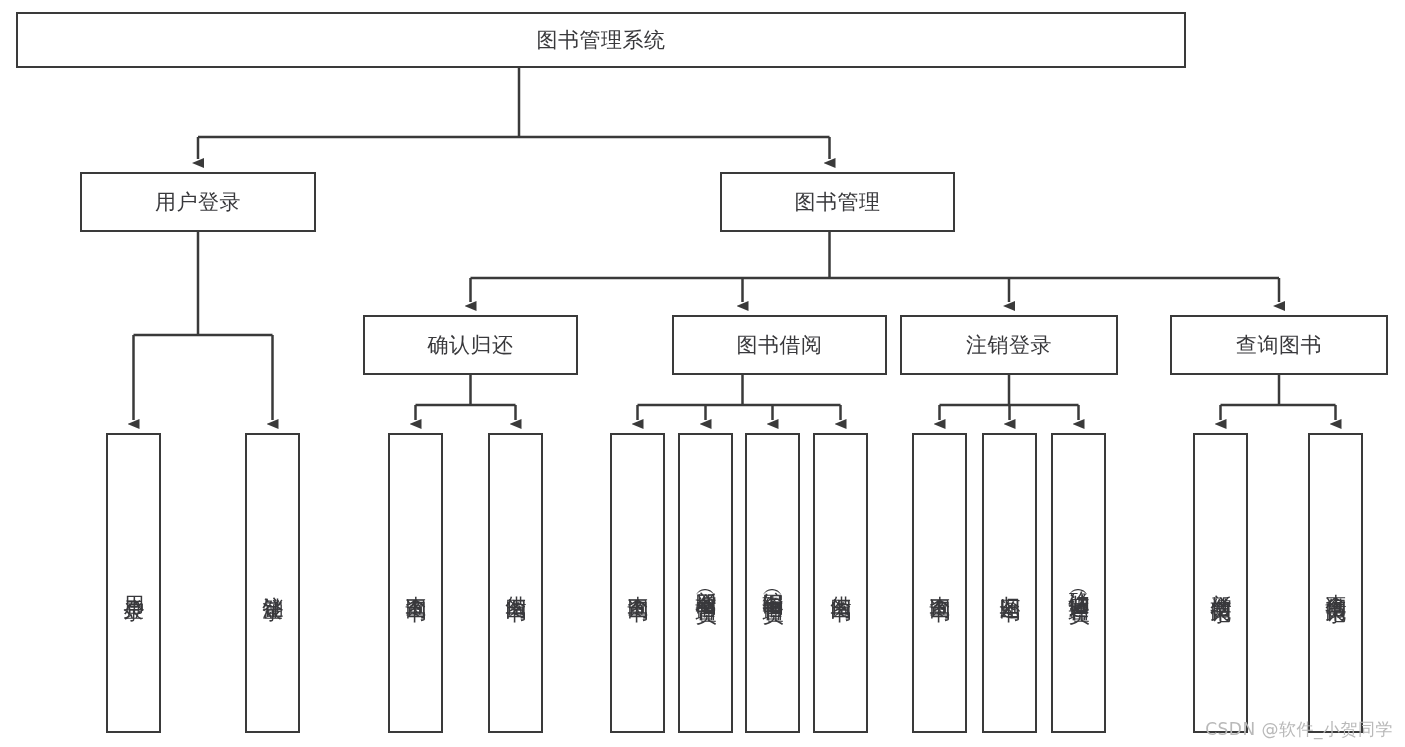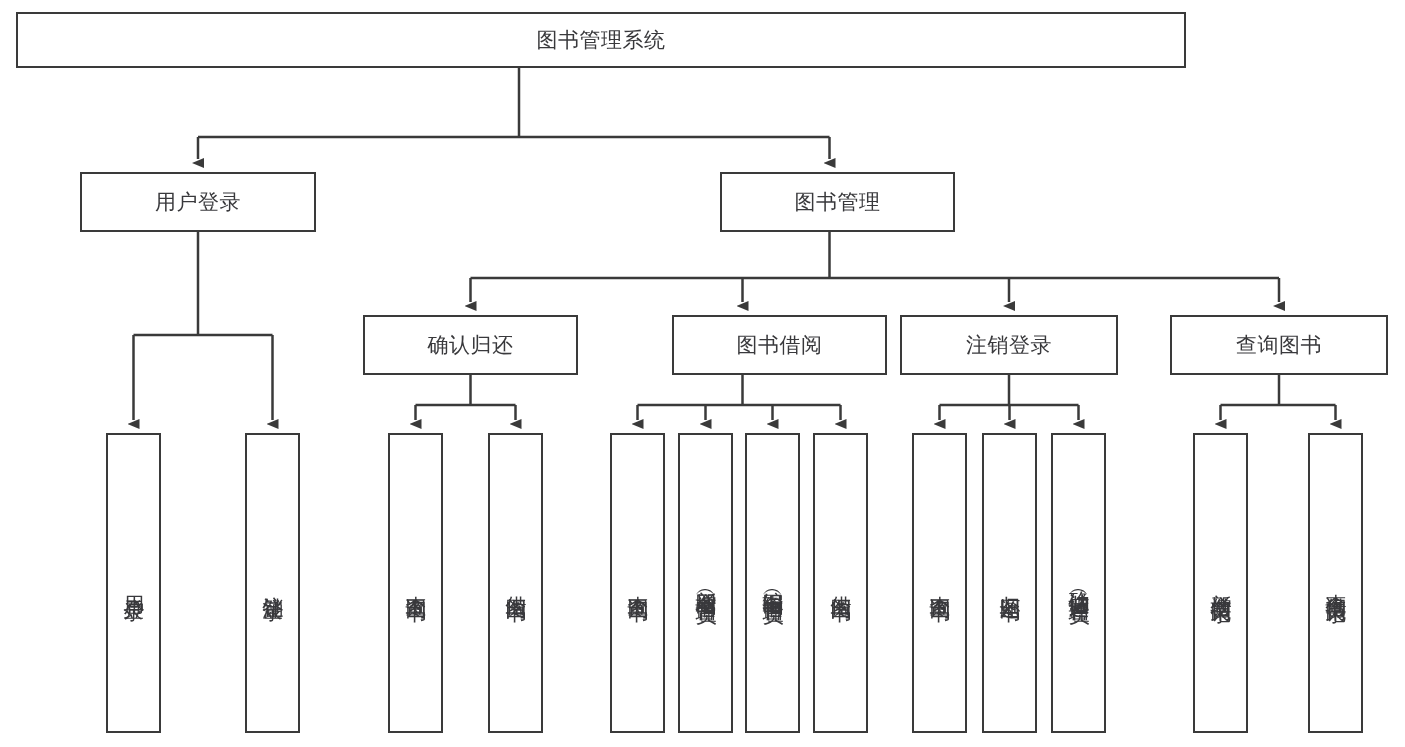--- a/index.html
+++ b/index.html
@@ -172,14 +172,15 @@
         <span class="node-label">确认归还（管理员）</span>
       </div>
       <div class="node-box vertical" style="left: 1193px; top: 433px; width: 55px; height: 300px;">
         <span class="node-label">新增借阅记录</span>
       </div>
       <div class="node-box vertical" style="left: 1308px; top: 433px; width: 55px; height: 300px;">
         <span class="node-label">查询借阅记录</span>
       </div>
     </div>
 
+  <div class="watermark">CSDN @软件_小贺同学</div>
 
 </div>
 
 </body></html>

